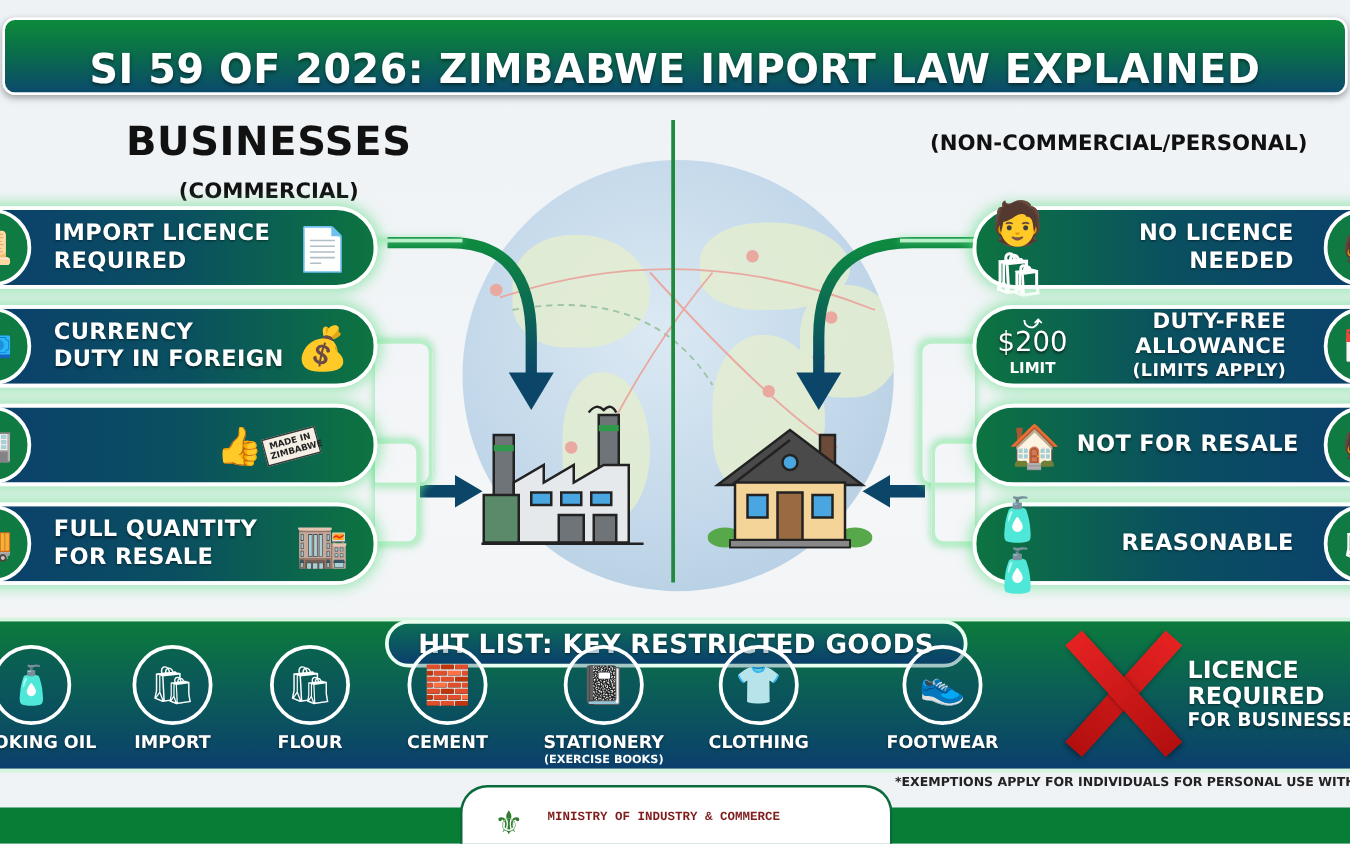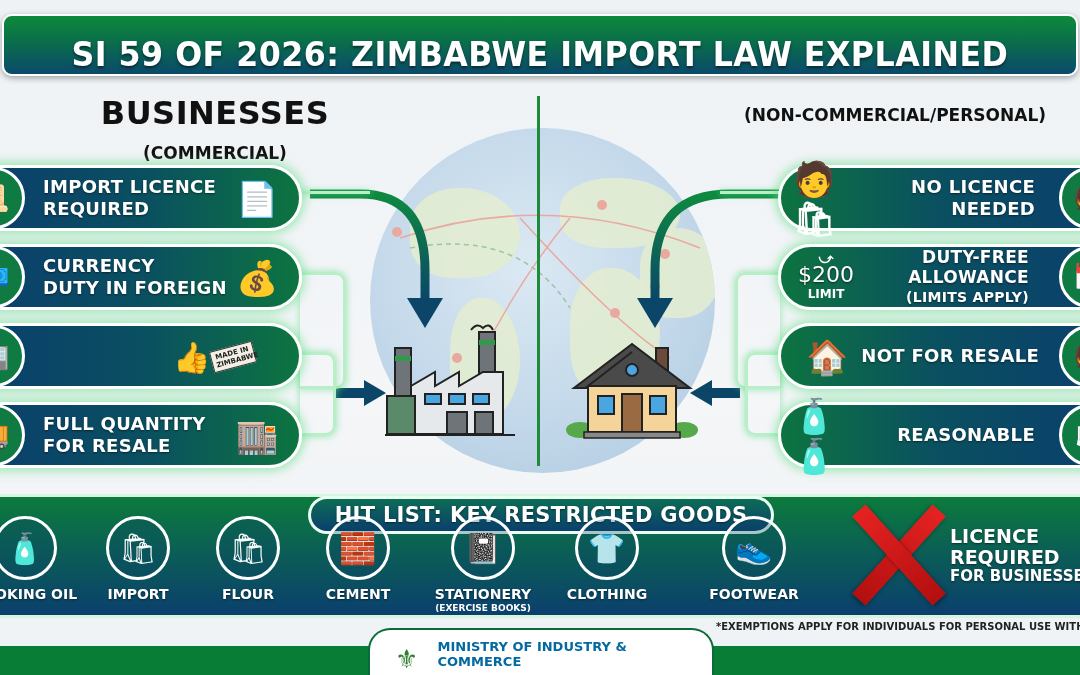--- a/index.html
+++ b/index.html
@@ -112,21 +112,21 @@
   .lic-req .l3 { font-size: 15px; line-height: 17px; }
 
   .footnote { position: absolute; left: 716px; top: 621px; font-size: 10px; font-weight: bold; color: #222; white-space: nowrap; }
   .footer-band { position: absolute; left: 0; top: 646px; width: 1080px; height: 29px; background: #087d36; }
   .ministry {
     position: absolute; left: 368px; top: 628px; width: 346px; height: 60px;
     background: #fff; border-radius: 22px 22px 0 0; border: 2px solid #0a6a3c; border-bottom: none;
     display: flex; align-items: center;
   }
   .ministry .crest { width: 46px; height: 46px; margin-left: 14px; font-size: 26px; display: flex; align-items: center; justify-content: center; color: #2f7d2f; }
-  .ministry .mtext { font-size: 13px; font-weight: bold; color: #0369a1; margin-left: 8px; margin-top: -10px; }
+  .ministry .mtext { font-size: 10px; font-weight: bold; color: #7f1d1d; margin-left: 8px; margin-top: -10px; font-family: Liberation Mono, monospace; }
 
   .arrow-curve { position: absolute; }
 </style>
 </head>
 <body>
 
 <div class="title-bar">
   <h1>SI 59 OF 2026: ZIMBABWE IMPORT LAW EXPLAINED</h1>
 </div>
 

